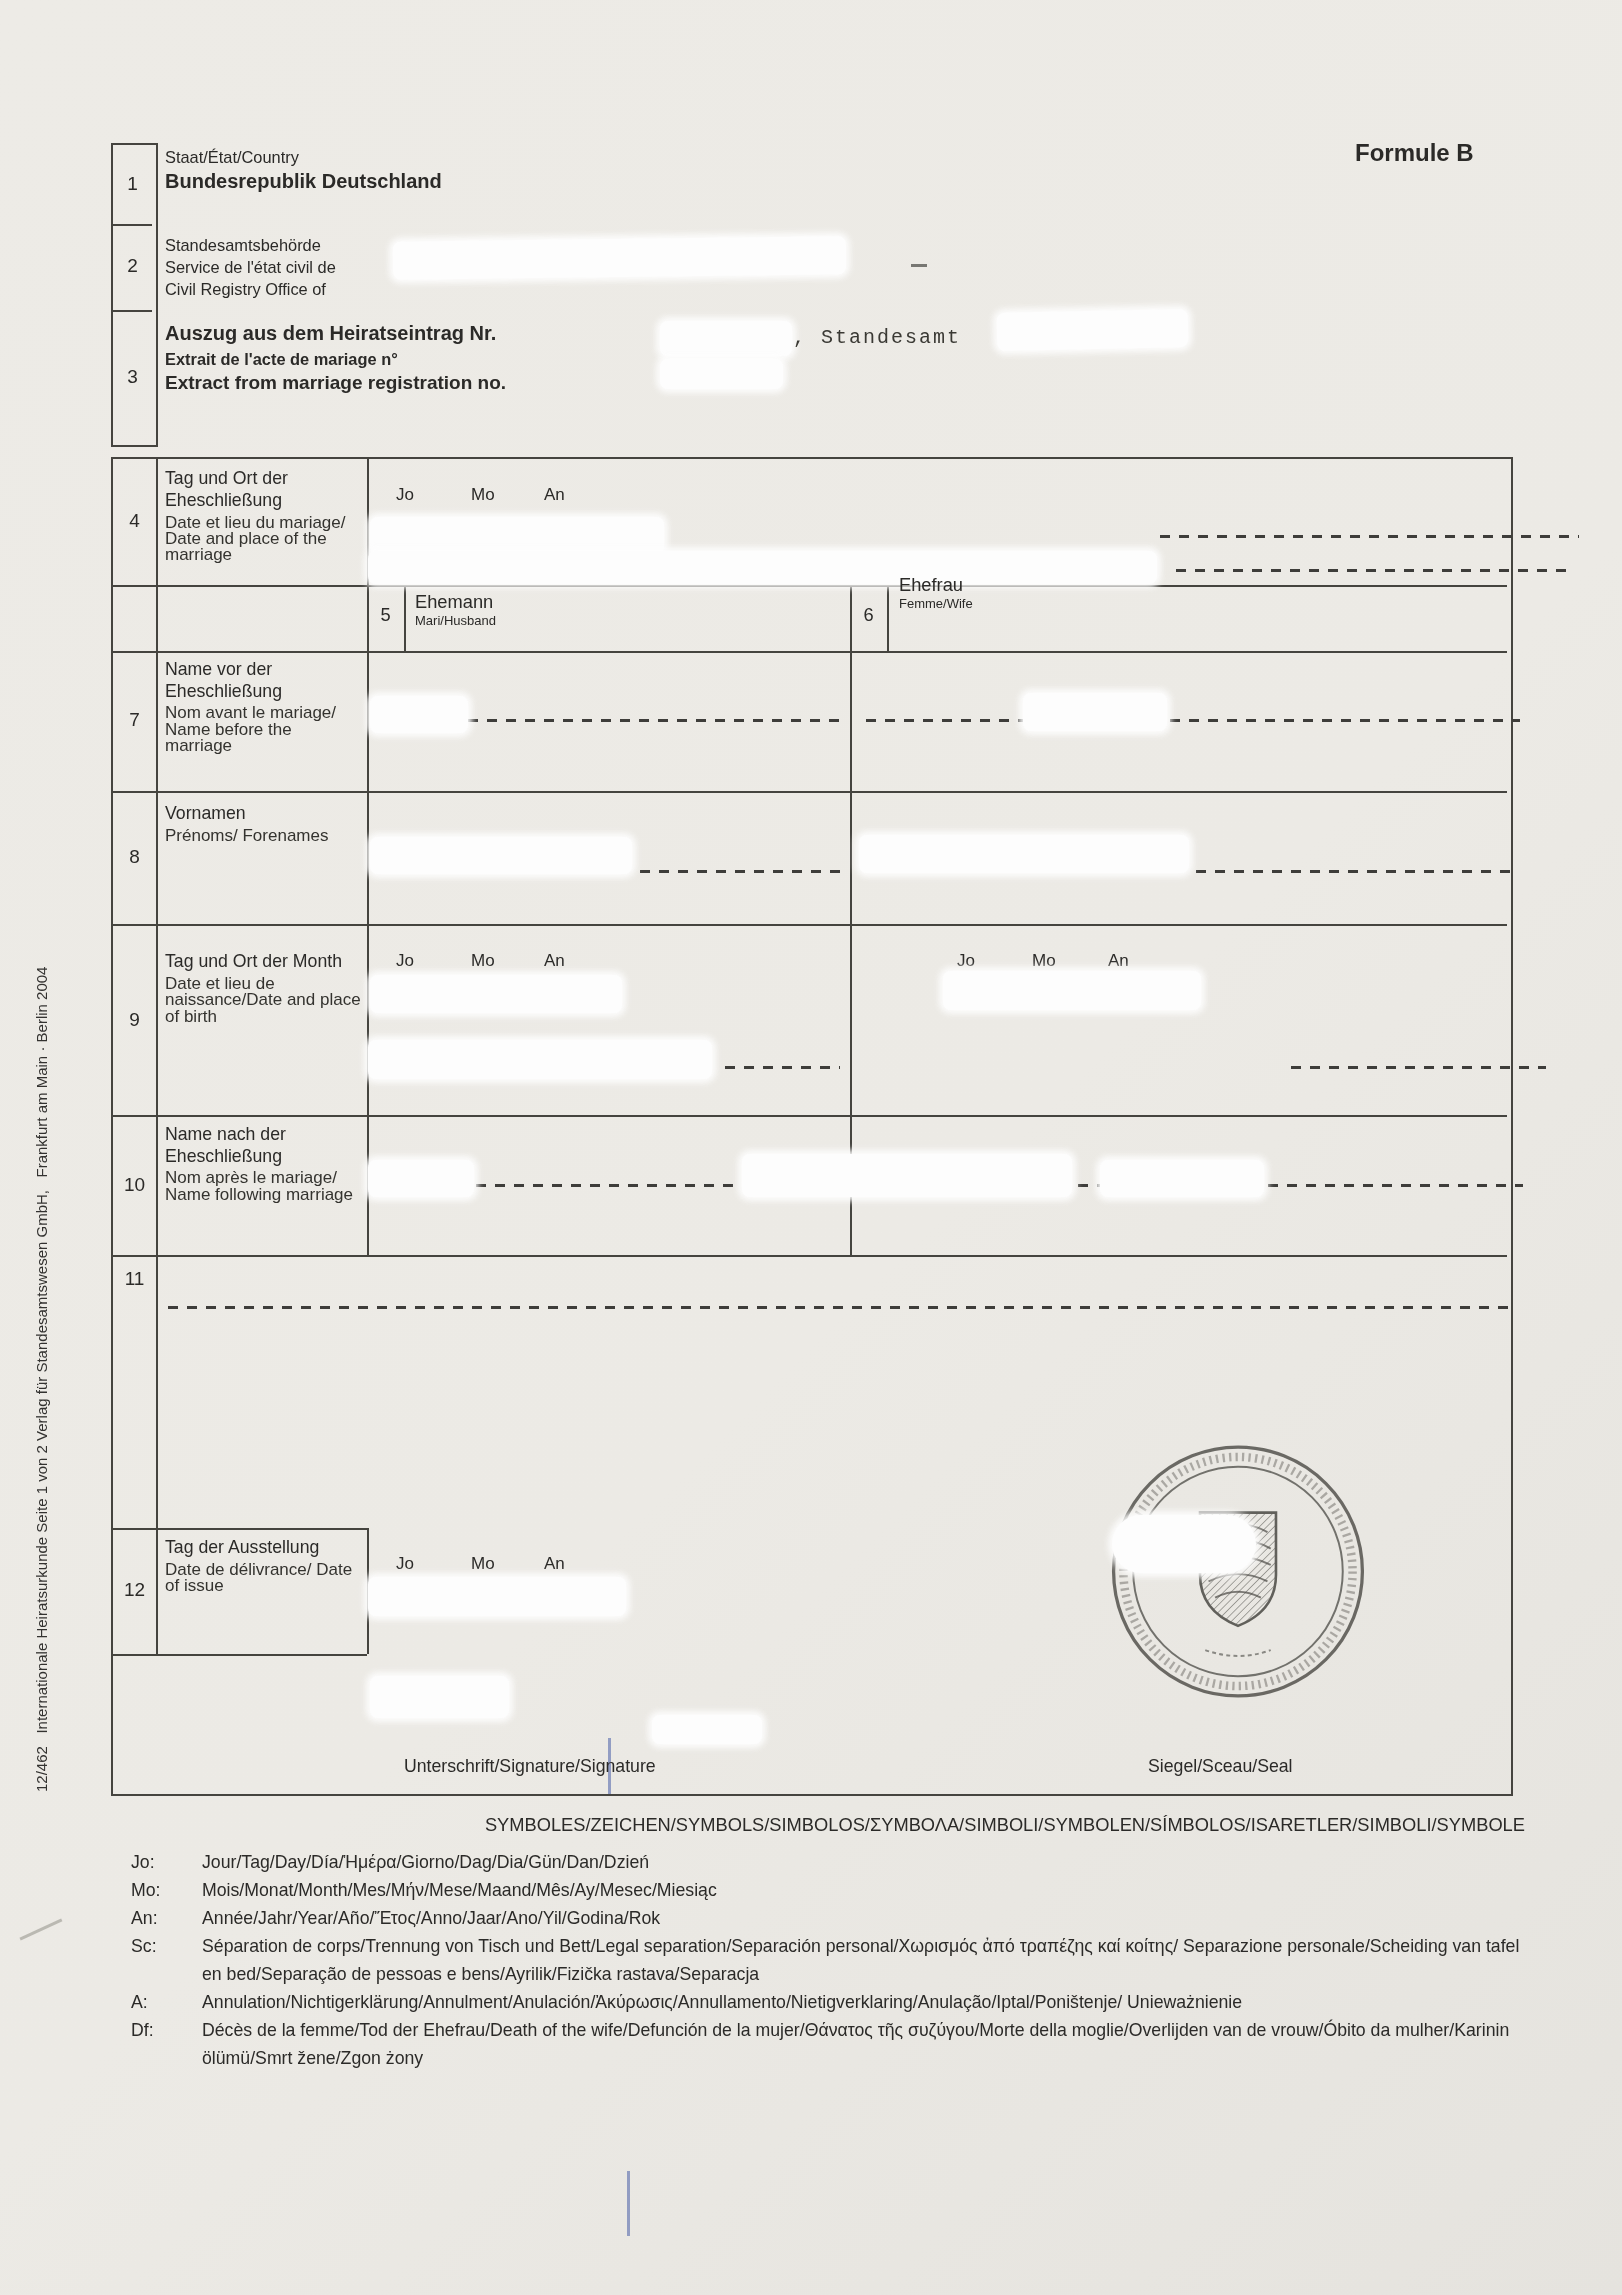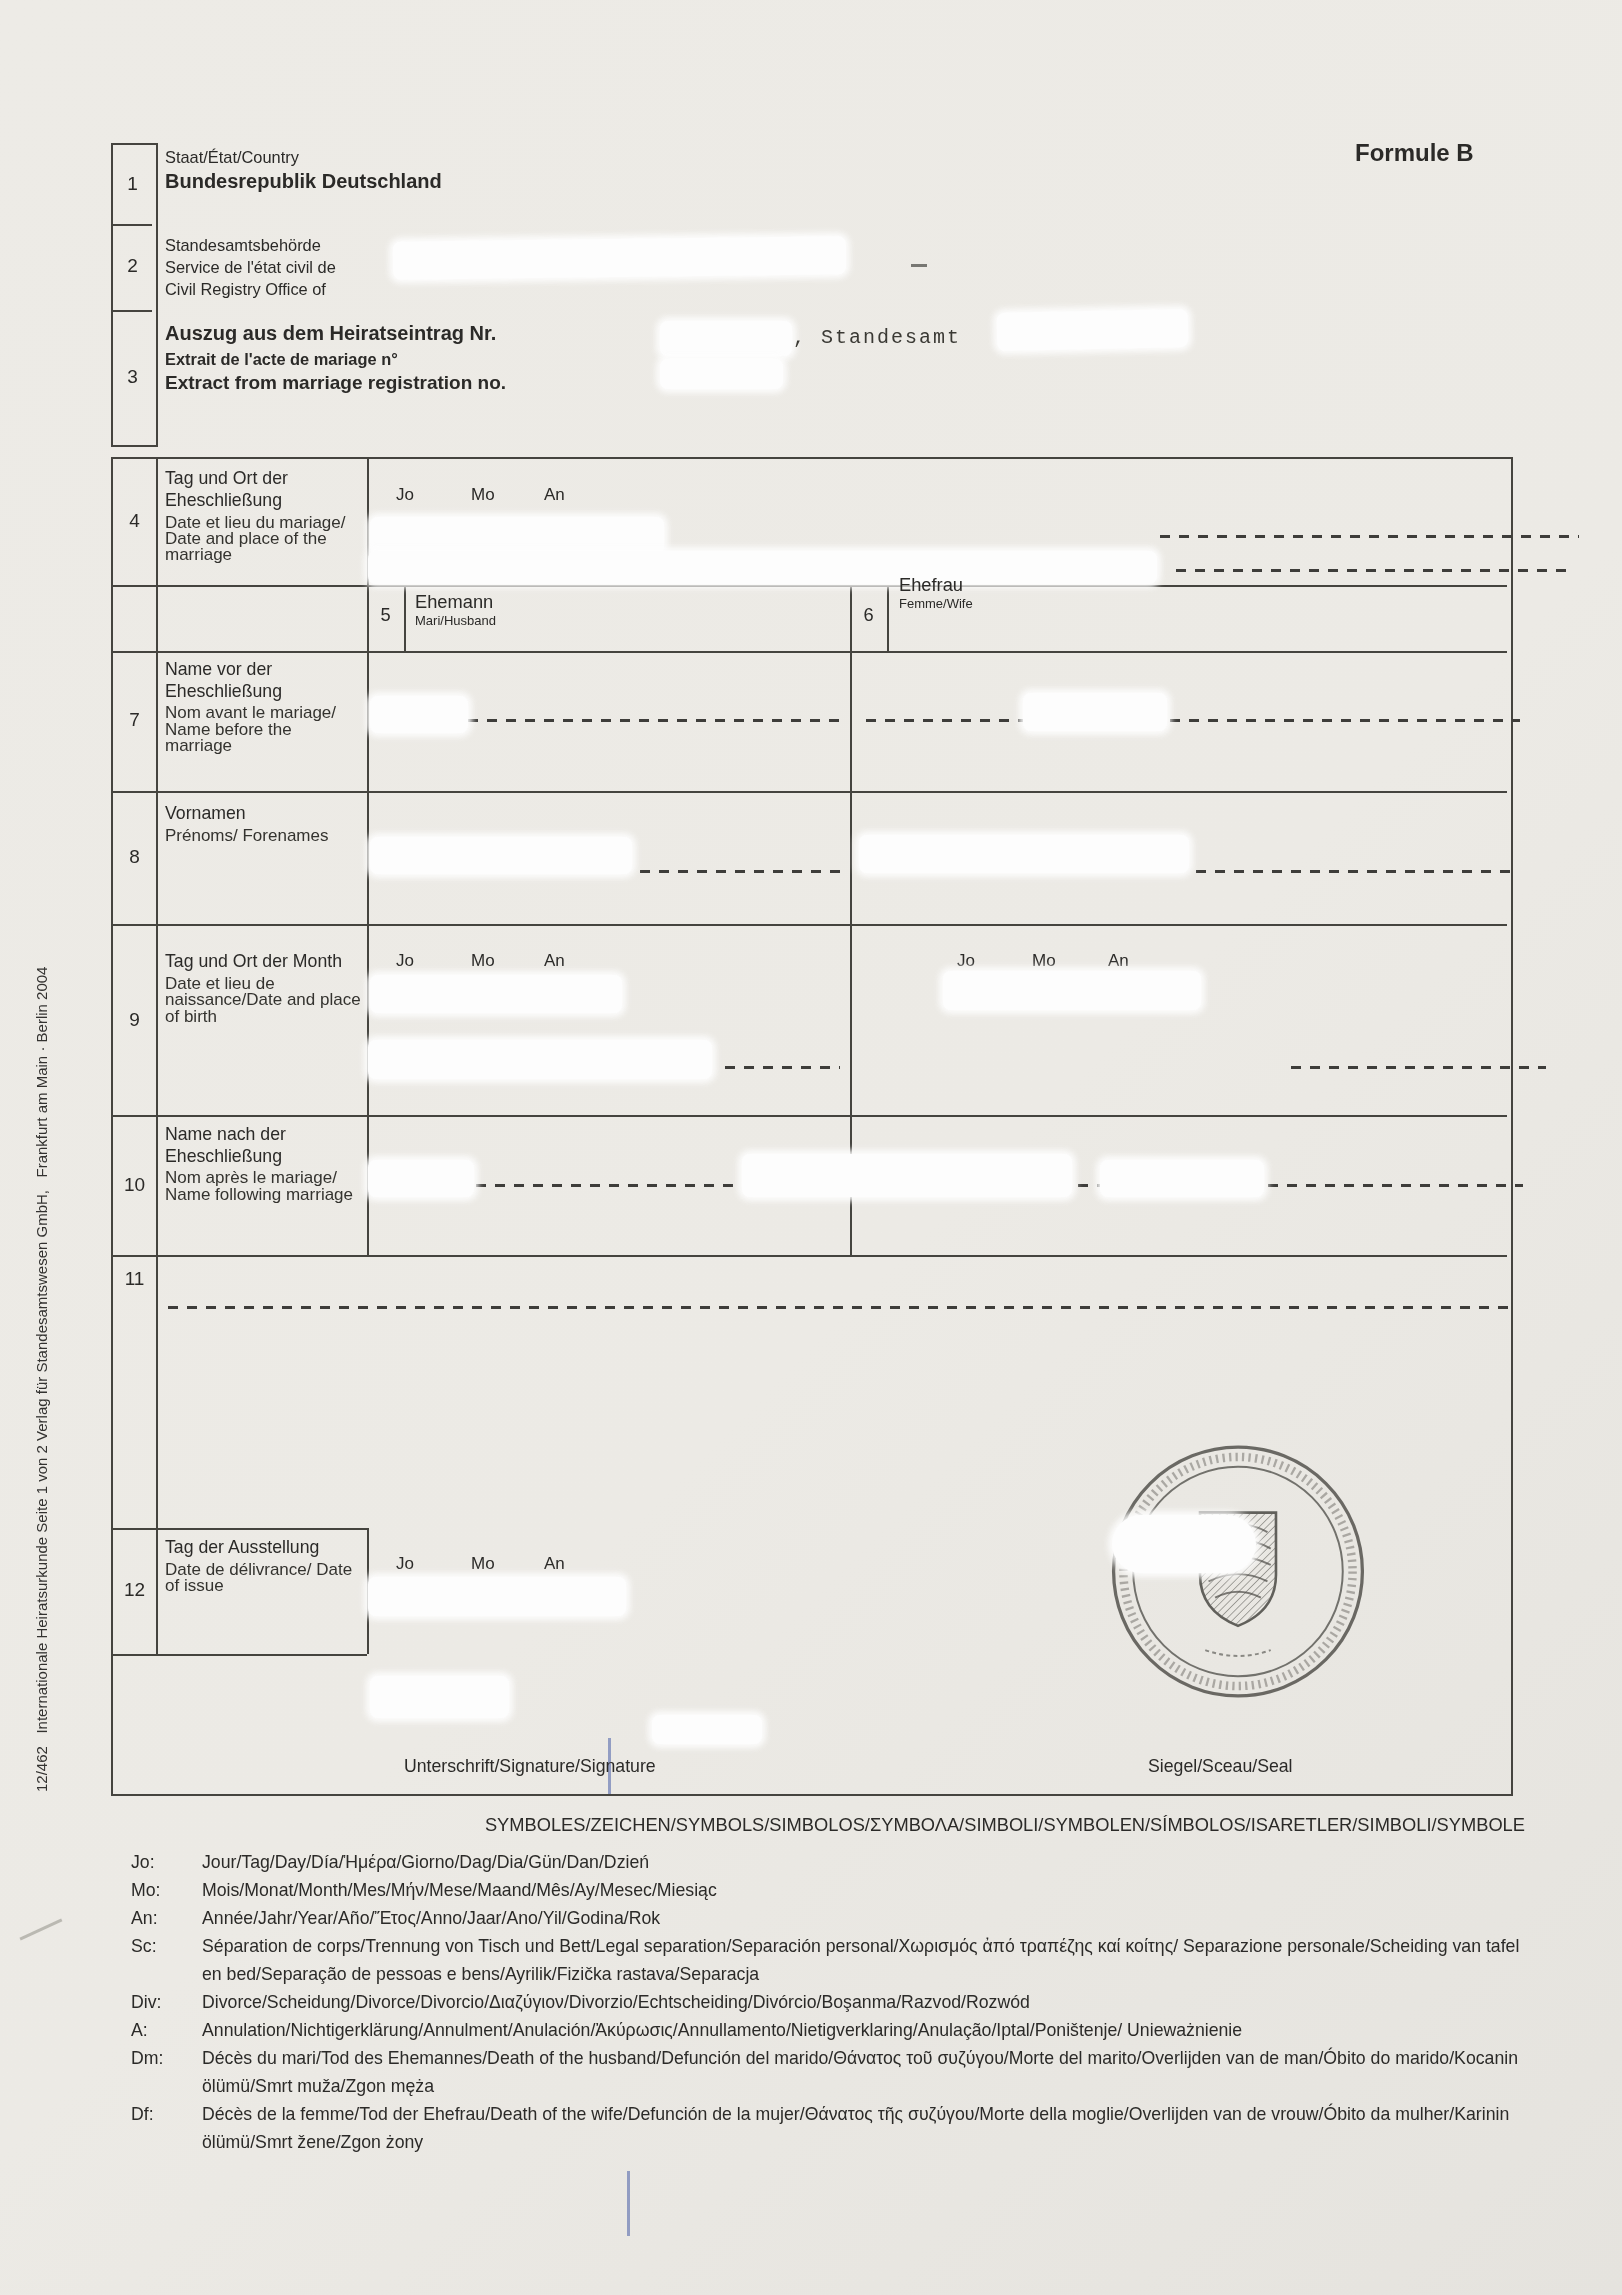--- a/index.html
+++ b/index.html
@@ -204,32 +204,24 @@
     </div>
     <div class="sym-item">
       <div class="sym-key">An:</div>
       <div class="sym-text">Année/Jahr/Year/Año/Ἔτος/Anno/Jaar/Ano/Yil/Godina/Rok</div>
     </div>
     <div class="sym-item">
       <div class="sym-key">Sc:</div>
       <div class="sym-text">Séparation de corps/Trennung von Tisch und Bett/Legal separation/Separación personal/Χωρισμός ἀπό τραπέζης καί κοίτης/ Separazione personale/Scheiding van tafel en bed/Separação de pessoas e bens/Ayrilik/Fizička rastava/Separacja</div>
     </div>
     <div class="sym-item">
-      <div class="sym-key">Div:</div>
-      <div class="sym-text">Divorce/Scheidung/Divorce/Divorcio/Διαζύγιον/Divorzio/Echtscheiding/Divórcio/Boşanma/Razvod/Rozwód</div>
-    </div>
-    <div class="sym-item">
       <div class="sym-key">A:</div>
       <div class="sym-text">Annulation/Nichtigerklärung/Annulment/Anulación/Ἀκύρωσις/Annullamento/Nietigverklaring/Anulação/Iptal/Poništenje/ Unieważnienie</div>
     </div>
     <div class="sym-item">
-      <div class="sym-key">Dm:</div>
-      <div class="sym-text">Décès du mari/Tod des Ehemannes/Death of the husband/Defunción del marido/Θάνατος τοῦ συζύγου/Morte del marito/Overlijden van de man/Óbito do marido/Kocanin ölümü/Smrt muža/Zgon męża</div>
-    </div>
-    <div class="sym-item">
       <div class="sym-key">Df:</div>
       <div class="sym-text">Décès de la femme/Tod der Ehefrau/Death of the wife/Defunción de la mujer/Θάνατος τῆς συζύγου/Morte della moglie/Overlijden van de vrouw/Óbito da mulher/Karinin ölümü/Smrt žene/Zgon żony</div>
     </div>
   </div>
 
   <div class="bluemark" style="left:627px;top:2171px;width:2.6px;height:65px;"></div>
   <div class="abs" style="left:18.3px;top:1928px;width:46px;height:3.3px;background:#9a988f;transform:rotate(-25deg);opacity:.6;"></div>
 
 </div>
 

